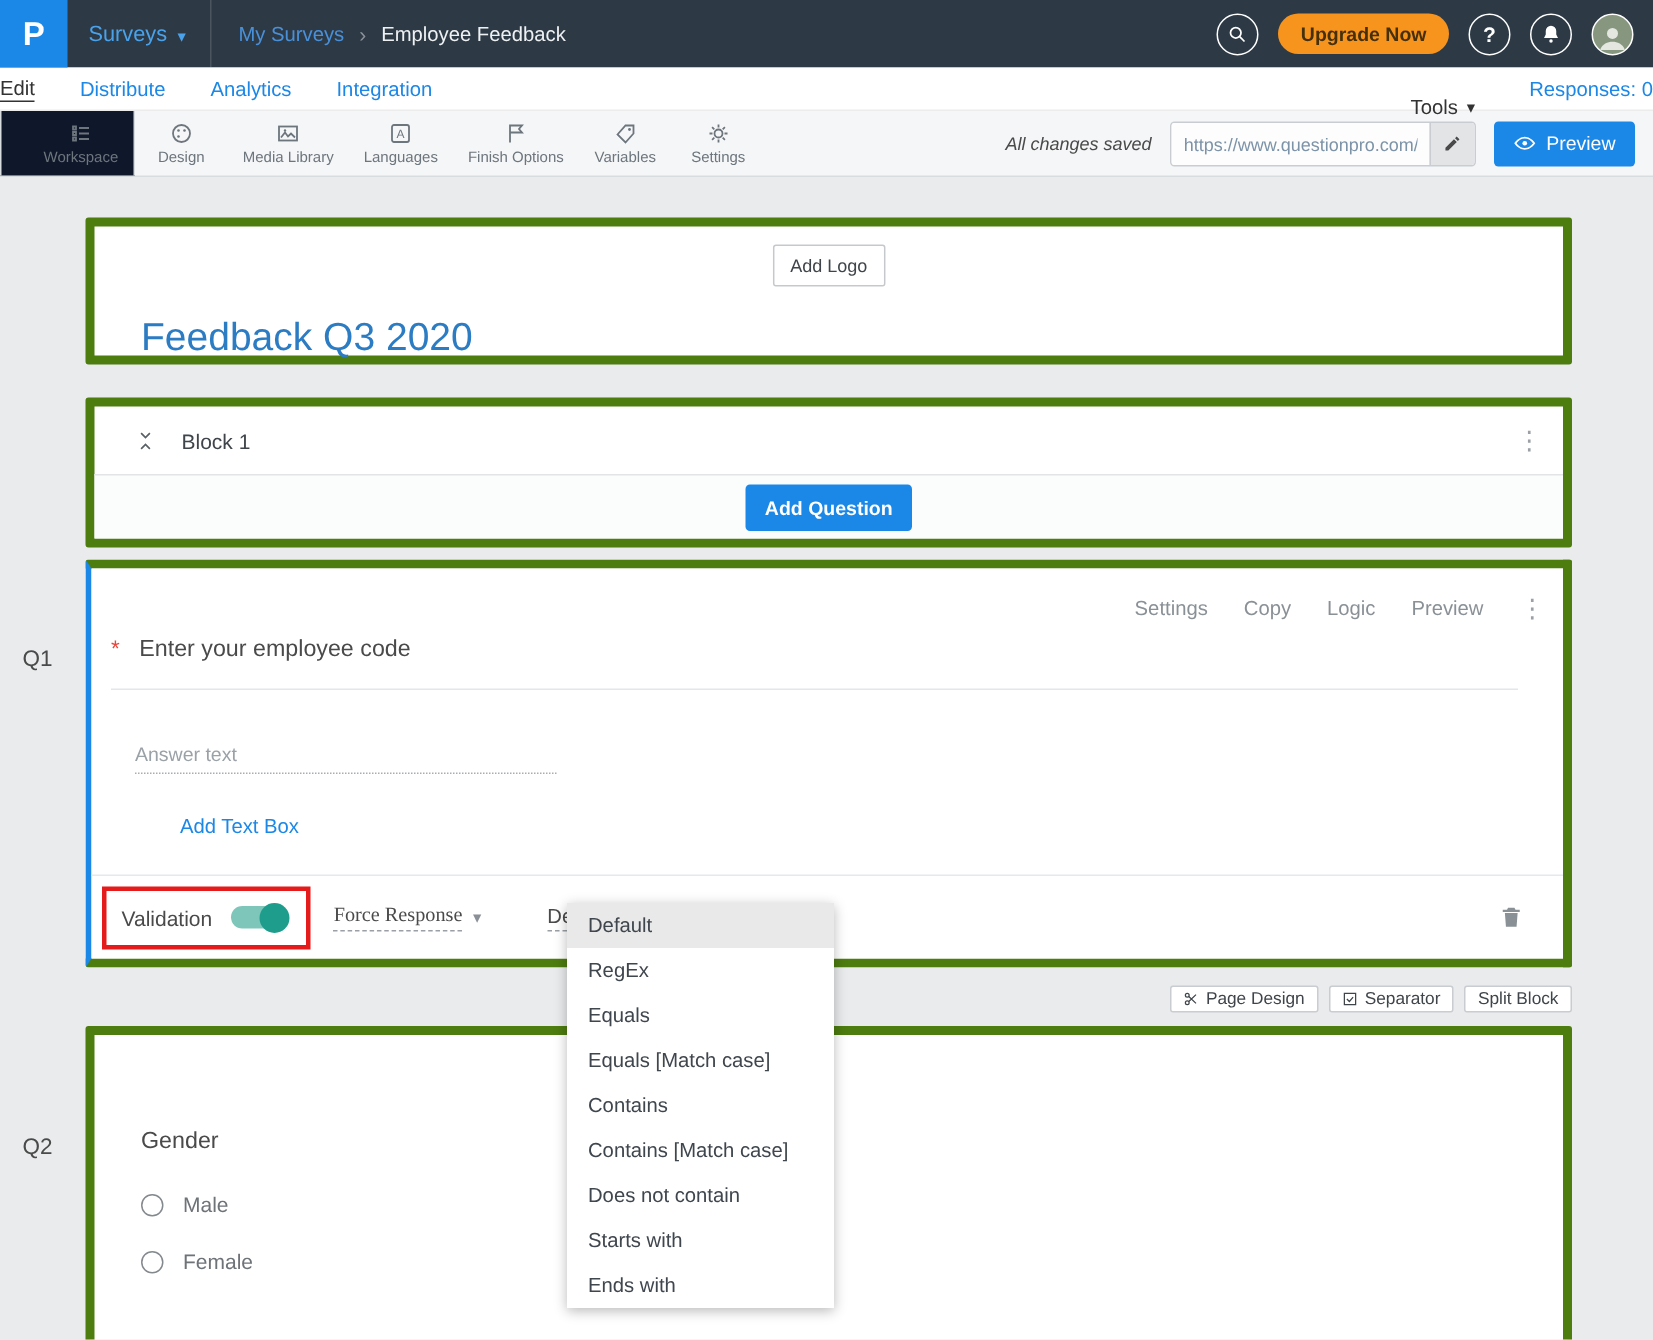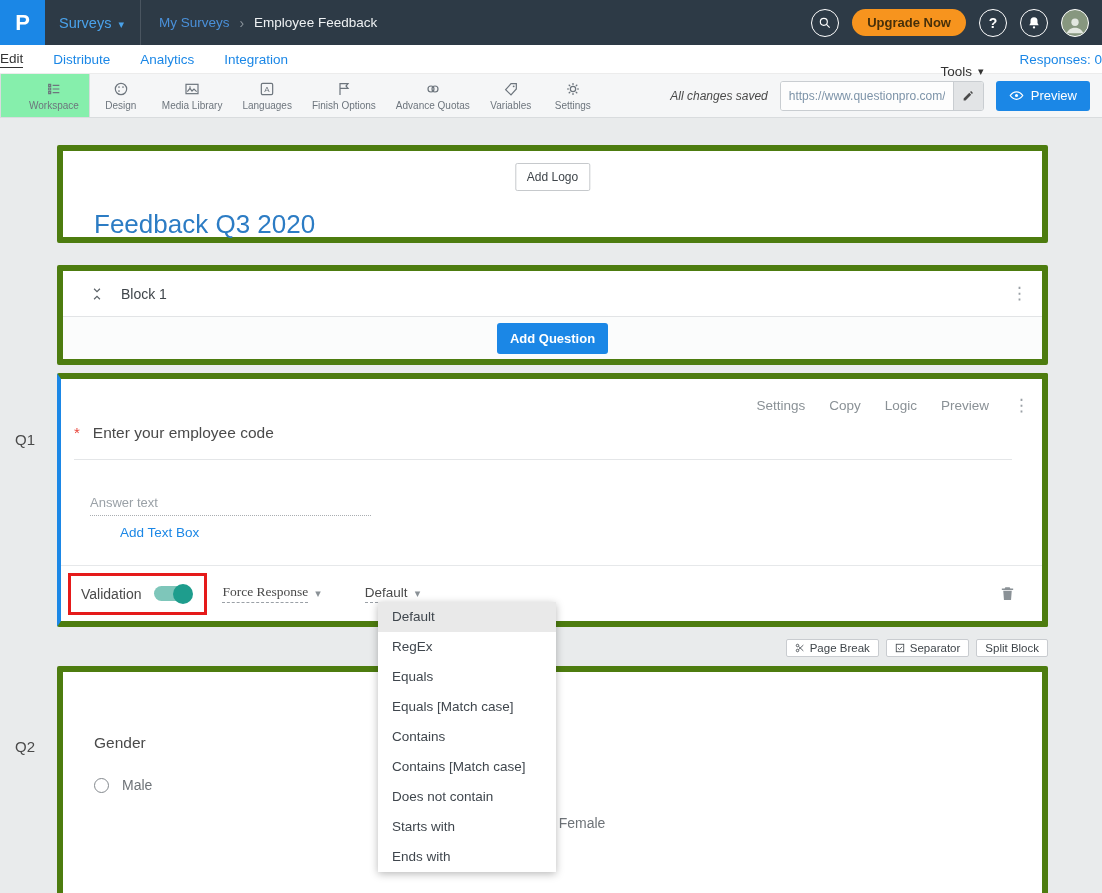--- a/index.html
+++ b/index.html
@@ -37,21 +37,21 @@
   .nav-tab { font-size:13.5px; color:#1b87e6; margin-right:30px; }
   .nav-tab.active { color:#333; border-bottom:1px solid #333; padding-bottom:1px; }
   .nav-right { margin-left:auto; display:flex; align-items:center; gap:36px; }
   .tools { color:#333; font-size:13.5px; display:flex; align-items:center; gap:6px; cursor:pointer;margin-top:24px; }
   .responses { color:#1b87e6; font-size:13.5px; }
 
   
   .toolbar { height:44px; background:#f5f6f7; border-bottom:1px solid #d9dcde; display:flex; align-items:stretch; }
   .tool-item { display:flex; flex-direction:column; align-items:center; justify-content:center; gap:3px; padding:0 10px;
                color:#6d757d; font-size:10px; min-width:62px; cursor:pointer; }
-  .tool-item.active { background:#86efac; border-left:1px solid #d9dcde; border-right:1px solid #d9dcde;padding-left:28px; }
+  .tool-item.active { background:#0f172a; border-left:1px solid #d9dcde; border-right:1px solid #d9dcde;padding-left:28px; }
   .toolbar-right { margin-left:auto; display:flex; align-items:center; gap:12px; padding-right:12px; }
   .saved { font-style:italic; font-size:12px; color:#4a4a4a; white-space:nowrap; }
   .url-wrap { display:flex; height:30px; border:1px solid #c9cdd1; border-radius:3px; overflow:hidden; background:#fdfdfd; }
   .url-input { border:none; outline:none; width:172px; padding:0 8px; font-size:12px; color:#7d93a8; background:#fdfdfd;
                font-family:"Liberation Sans",sans-serif; }
   .url-edit { width:30px; background:#e2e4e6; display:flex; align-items:center; justify-content:center; color:#4a4a4a;
               border-left:1px solid #c9cdd1; cursor:pointer; }
   .preview-btn { height:30px; background:#1b87e6; color:#fff; border:none; border-radius:3px; font-size:13px;
                  display:flex; align-items:center; gap:7px; padding:0 13px; cursor:pointer; }
 
@@ -77,41 +77,41 @@
 
   .q1-card { border-left:4px solid #1b87e6; margin-top:8px; }
   .q-actions { display:flex; justify-content:flex-end; align-items:center; gap:24px; padding:18px 12px 0 0;
                color:#8a9196; font-size:13.5px; }
   .q-actions a { color:#8a9196; }
   .q-question { display:flex; align-items:baseline; margin:10px 30px 0 13px; padding-bottom:17px;
                 border-bottom:1px solid #e4e6e8; font-size:15.5px; color:#4a4a4a; }
   .req { color:#e8443a; margin-right:13px; font-size:15px; }
   .answer-line { margin:35px 0 0 29px; width:281px; border-bottom:1px dotted #a9adb1; padding-bottom:5px;
                  font-size:13px; color:#9aa1a7; cursor:text; }
-  .add-textbox { display:inline-block; margin:9px 0 25px 59px; color:#1b87e6; font-size:13.5px; }
+  .add-textbox { display:inline-block; margin:27px 0 25px 59px; color:#1b87e6; font-size:13.5px; }
   .validation-row { border-top:1px solid #e6e8ea; display:flex; align-items:center; padding:6px 26px 6px 7px; height:56px; }
   .red-annot { border:3px solid #e51a1a; display:flex; align-items:center; gap:13px; padding:10px 13px 10px 10px; }
   .validation-label { font-size:14px; color:#4a4a4a; }
   .toggle { width:37px; height:15px; border-radius:8px; background:#7ec6ba; position:relative; cursor:pointer; flex:none; }
   .toggle-knob { position:absolute; right:-2px; top:-2.5px; width:20px; height:20px; border-radius:50%; background:#1e9d8d; }
   .inline-dd { display:flex; align-items:center; gap:7px; font-size:13.5px; color:#4a4a4a; cursor:pointer; }
   .inline-dd .lbl { border-bottom:1px dashed #9aa0a6; padding-bottom:2px; }
   .caret { color:#8a9196; font-size:11px; }
   .force { margin-left:15px;font-family:Liberation Serif, serif; }
   .defsel { margin-left:44px; }
   .trash { margin-left:auto; color:#8a9196; cursor:pointer; }
 
   .between-row { width:991px; margin:12px 0 0 57px; display:flex; justify-content:flex-end; gap:7px; }
   .mini-btn { background:#fff; border:1px solid #c9ccd0; border-radius:2px; font-size:11.5px; color:#3f454a;
               padding:2px 8px; display:flex; align-items:center; gap:5px; cursor:pointer; }
 
   .q2-card { margin-top:9px; height:420px; padding-left:31px; }
   .q2-question { padding-top:62px; font-size:15.5px; color:#4a4a4a; }
   .radio-row { display:flex; align-items:center; gap:13px; margin-top:25px; }
-  .radio-row + .radio-row { margin-top:22px;justify-content:center; }
+  .radio-row + .radio-row { margin-top:22px; }
   .radio { width:15px; height:15px; border:1.5px solid #84898e; border-radius:50%; background:#fff; cursor:pointer; flex:none; }
   .radio-label { font-size:14px; color:#6e7378; }
 
   
   .val-dropdown { position:absolute; left:378px; top:602px; width:178px; background:#fff;
                   box-shadow:0 2px 8px rgba(0,0,0,.28); z-index:100; }
   .dd-item { height:30px; line-height:30px; padding:0 14px; font-size:13.5px; color:#3f464d; cursor:pointer;
              white-space:nowrap; overflow:hidden; }
   .dd-item.selected { background:#e9e9e9; }
 </style>
@@ -200,27 +200,20 @@
       <rect x="3.5" y="3.5" width="17" height="17" rx="2" fill="none" stroke="currentColor" stroke-width="1.8"></rect>
       <text x="12" y="16.5" font-size="12" text-anchor="middle" fill="currentColor" font-family="inherit">A</text>
     </svg>
     <span>Languages</span>
   </div>
   <div class="tool-item">
     <svg viewBox="0 0 24 24" width="16" height="16" stroke="currentColor" fill="none" stroke-width="1.8">
       <path d="M6 21V3M6 4h12l-3 3.5L18 11H6"></path>
     </svg>
     <span>Finish Options</span>
-  </div>
-  <div class="tool-item">
-    <svg viewBox="0 0 24 24" width="16" height="16" stroke="currentColor" fill="none" stroke-width="1.8">
-      <circle cx="9" cy="12" r="4.5"></circle>
-      <circle cx="15" cy="12" r="4.5"></circle>
-    </svg>
-    <span>Advance Quotas</span>
   </div>
   <div class="tool-item">
     <svg viewBox="0 0 24 24" width="16" height="16">
       <path d="M4 13l8-9h8v8l-8 9z" fill="none" stroke="currentColor" stroke-width="1.8"></path>
       <circle cx="16" cy="8" r="1.4" fill="currentColor"></circle>
     </svg>
     <span>Variables</span>
   </div>
   <div class="tool-item">
     <svg viewBox="0 0 24 24" width="16" height="16" stroke="currentColor" fill="none" stroke-width="1.8">
@@ -310,21 +303,21 @@
   </div>
 </div>
 
 <div class="between-row">
   <button class="mini-btn">
     <svg viewBox="0 0 24 24" width="10" height="10" stroke="currentColor" fill="none" stroke-width="2">
       <circle cx="6" cy="6" r="3"></circle>
         <circle cx="6" cy="18" r="3"></circle>
         <path d="M8.5 8L20 19M8.5 16L20 5"></path>
     </svg>
-    <span>Page Break</span>
+    <span>Page Design</span>
   </button>
   <button class="mini-btn">
     <svg viewBox="0 0 24 24" width="10" height="10">
       <rect x="3" y="3" width="18" height="18" fill="none" stroke="currentColor" stroke-width="2"></rect>
       <path d="M7 12l4 4 6-7" fill="none" stroke="currentColor" stroke-width="2"></path>
     </svg>
     <span>Separator</span>
   </button>
   <button class="mini-btn">
     <span>Split Block</span>

